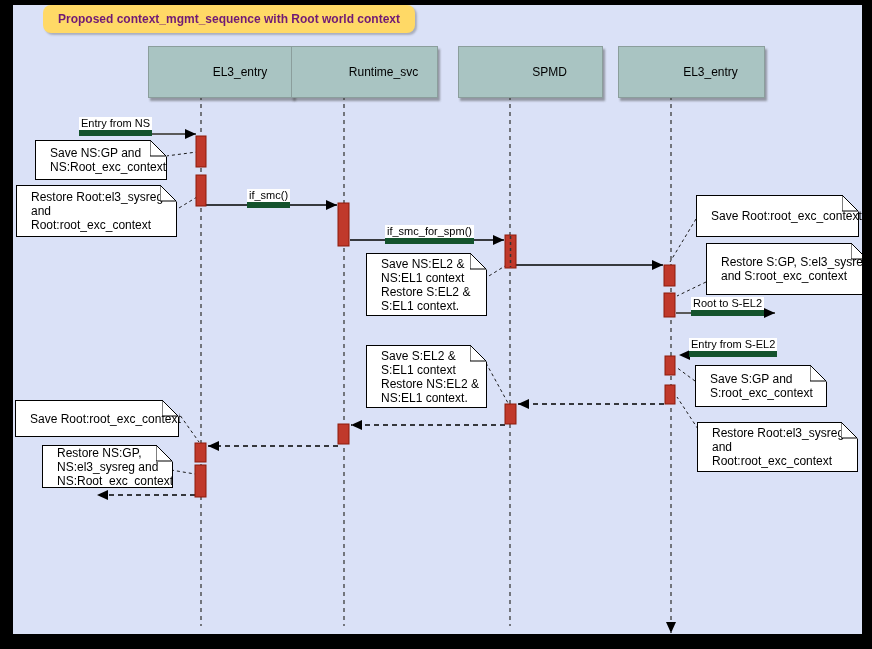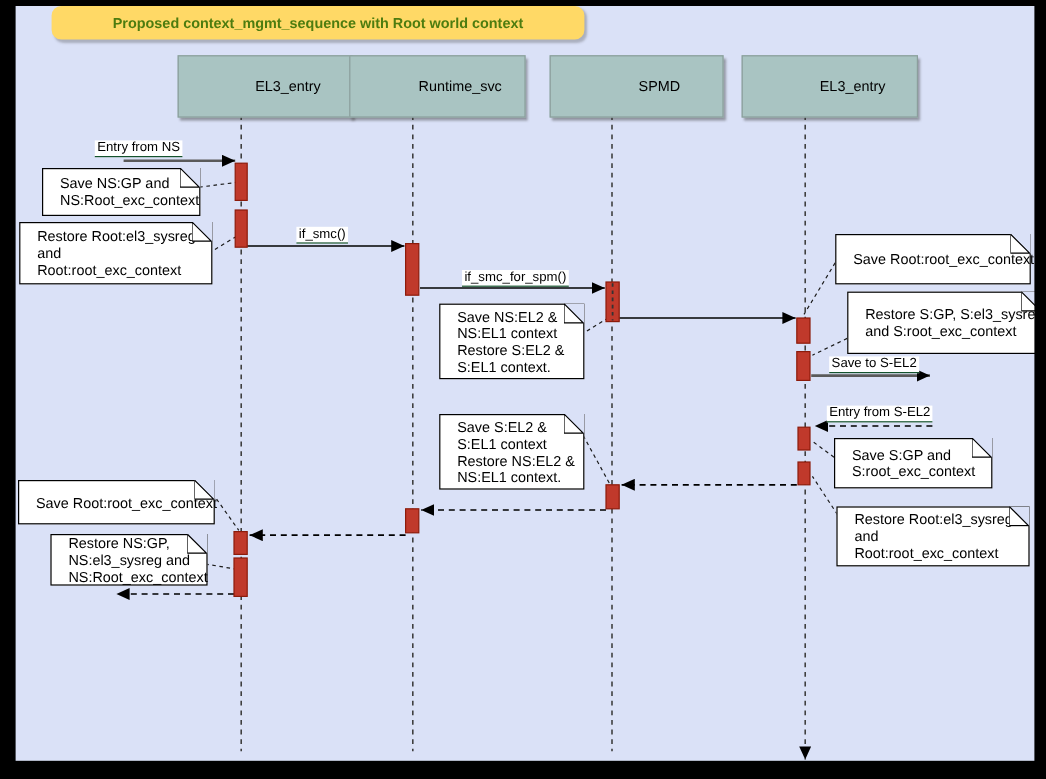--- a/index.html
+++ b/index.html
@@ -8,25 +8,25 @@
   .layer{position:absolute;left:0;top:0;z-index:1;}
   .lifeline{stroke:#3c3c3c;stroke-width:1.3;stroke-dasharray:4 4;fill:none;}
   .msg{stroke:#000;stroke-width:1.4;fill:none;}
   .msg.thick{stroke:#5a5a5a;stroke-width:2.2;}
   .msg.ret{stroke-dasharray:5 4;}
   .conn{stroke:#1a1a1a;stroke-width:1;stroke-dasharray:3 3;fill:none;}
   .bar{fill:var(--activation-fill,#c0392b);stroke:var(--activation-stroke,#8c1b0b);stroke-width:1;}
   .actor{position:absolute;z-index:5;background:var(--actor-fill,#a9c4c2);border:1px solid #8b9e9c;
          box-shadow:2px 3px 2px rgba(60,60,60,.45);display:flex;align-items:center;justify-content:center;
          font-size:12px;color:#000;padding-left:38px;}
-  .title{position:absolute;left:43px;top:5px;width:444px;height:28px;background:var(--title-fill,#ffd966);
+  .title{position:absolute;left:43px;top:5px;width:372px;height:28px;background:var(--title-fill,#ffd966);
          border-radius:8px;display:flex;align-items:center;justify-content:center;font-weight:bold;
-         font-size:12px;color:#4d7c0f;z-index:5;box-shadow:2px 2px 2px rgba(60,60,60,.3);}
+         font-size:12px;color:#701a75;z-index:5;box-shadow:2px 2px 2px rgba(60,60,60,.3);}
   .msg-label{position:absolute;z-index:6;background:#fff;font-size:11px;line-height:13px;
-             padding:0 2px;border-bottom:1px solid #14532d;color:#000;white-space:nowrap;}
+             padding:0 2px;border-bottom:6px solid #14532d;color:#000;white-space:nowrap;}
   .note{position:absolute;z-index:10;background:var(--note-fill,#ffffff);border:1px solid #000;
         display:flex;flex-direction:column;justify-content:center;}
   .note-text{font-size:12px;line-height:14px;padding:1px 14px;white-space:pre;color:#000;}
   .fold{position:absolute;top:-1px;right:-1px;}
   .frame{position:absolute;background:var(--frame,#000);z-index:40;}
 </style>
 </head>
 <body>
 
 <div class="stage">
@@ -91,21 +91,21 @@
   <div class="actor" style="left:291px;top:46px;width:107px;height:50px">
     <span>Runtime_svc</span>
   </div>
   <div class="actor" style="left:618px;top:46px;width:107px;height:50px">
     <span>EL3_entry</span>
   </div>
 
   <div class="msg-label" style="left:79px;top:117px">Entry from NS</div>
   <div class="msg-label" style="left:247px;top:189px">if_smc()</div>
   <div class="msg-label" style="left:385px;top:225px">if_smc_for_spm()</div>
-  <div class="msg-label" style="left:691px;top:297px">Save to S-EL2</div>
+  <div class="msg-label" style="left:691px;top:297px">Root to S-EL2</div>
   <div class="msg-label" style="left:689px;top:338px">Entry from S-EL2</div>
 
   <div class="note" style="left:35px;top:140px;width:130px;height:38px">
     <svg class="fold" width="17" height="17">
         <path d="M0,0 L17,0 L17,17 Z" style="fill:var(--background,#dae1f7)"></path>
         <path d="M0,0 L16,16 L0,16 Z" style="fill:#fff;stroke:#000;stroke-width:1"></path>
       </svg>
     <div class="note-text">Save NS:GP and
 NS:Root_exc_context</div>
   </div>

